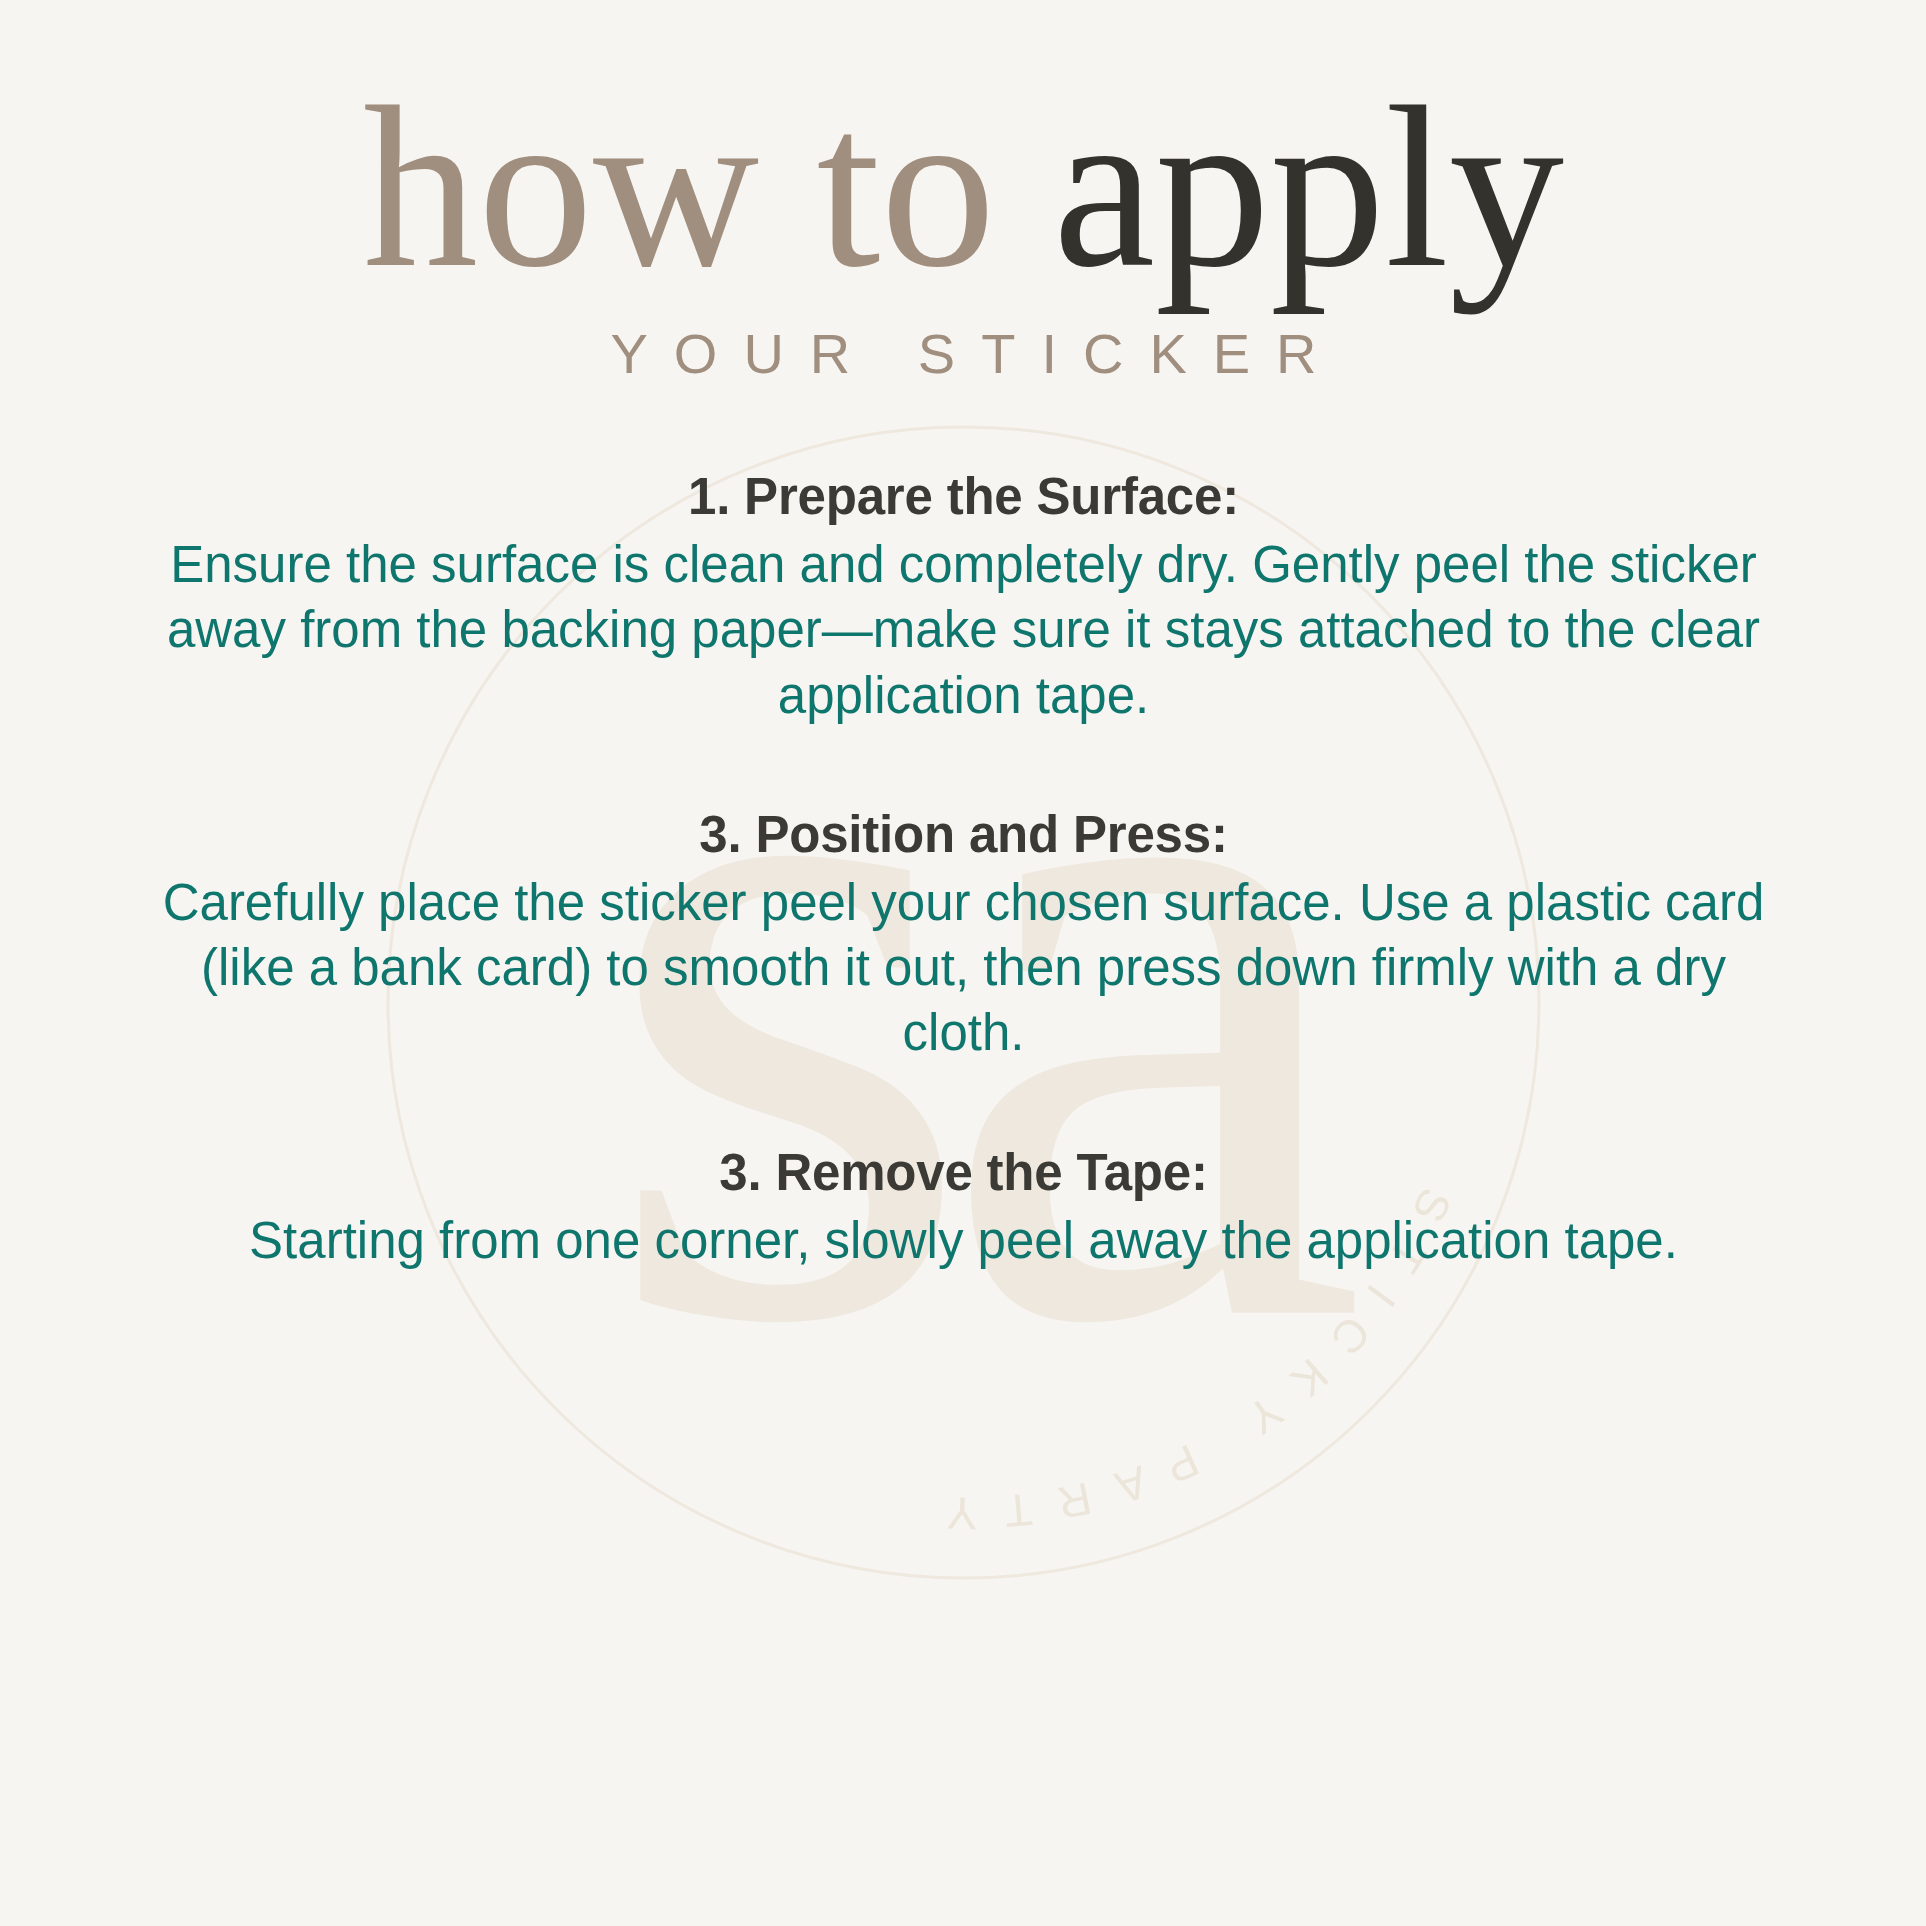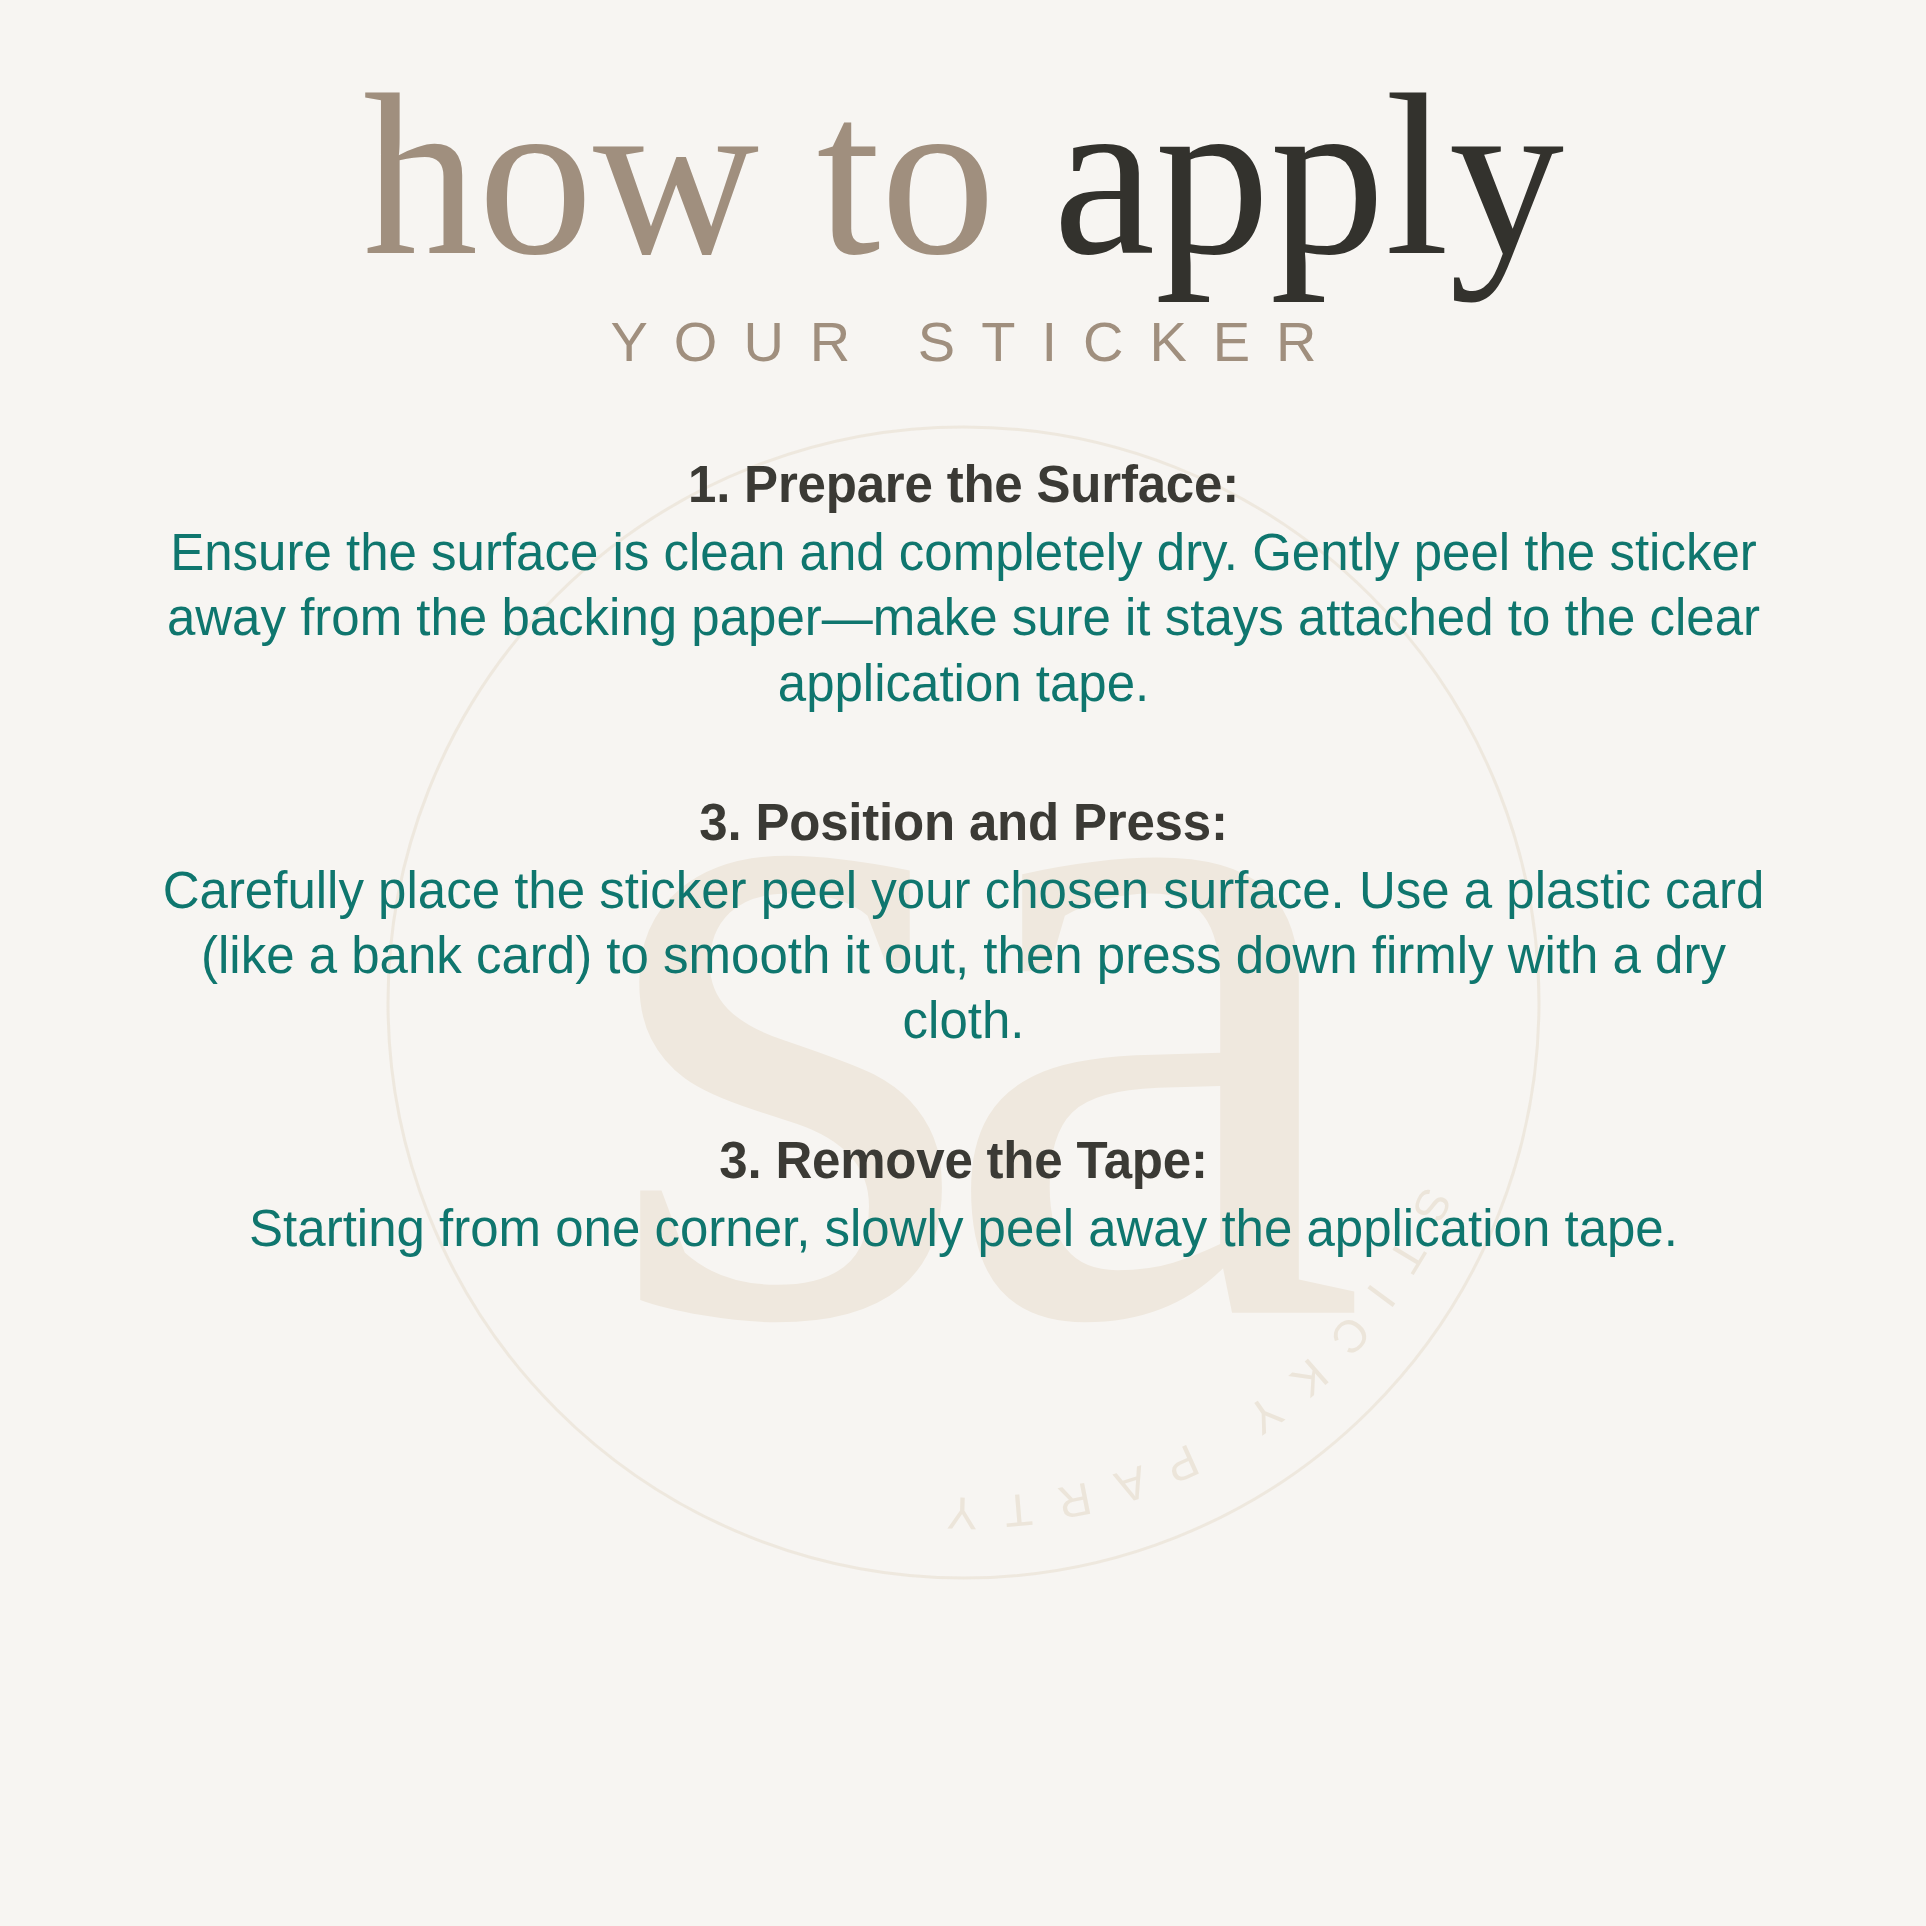--- a/index.html
+++ b/index.html
@@ -68,21 +68,21 @@
     font-family: "Liberation Sans", sans-serif;
     font-size: 46px;
     letter-spacing: 26px;
     fill: #ece5da;
   }
 
   
   .content {
     position: relative;
     z-index: 2;
-    padding: 0 149px;
+    padding: 12px 149px;
     text-align: center;
   }
   .title {
     margin: 0;
     padding-top: 61px;
     font-family: "Liberation Serif", serif;
     font-size: 230px;
     line-height: 1.0;
     font-weight: 400;
     white-space: nowrap;

